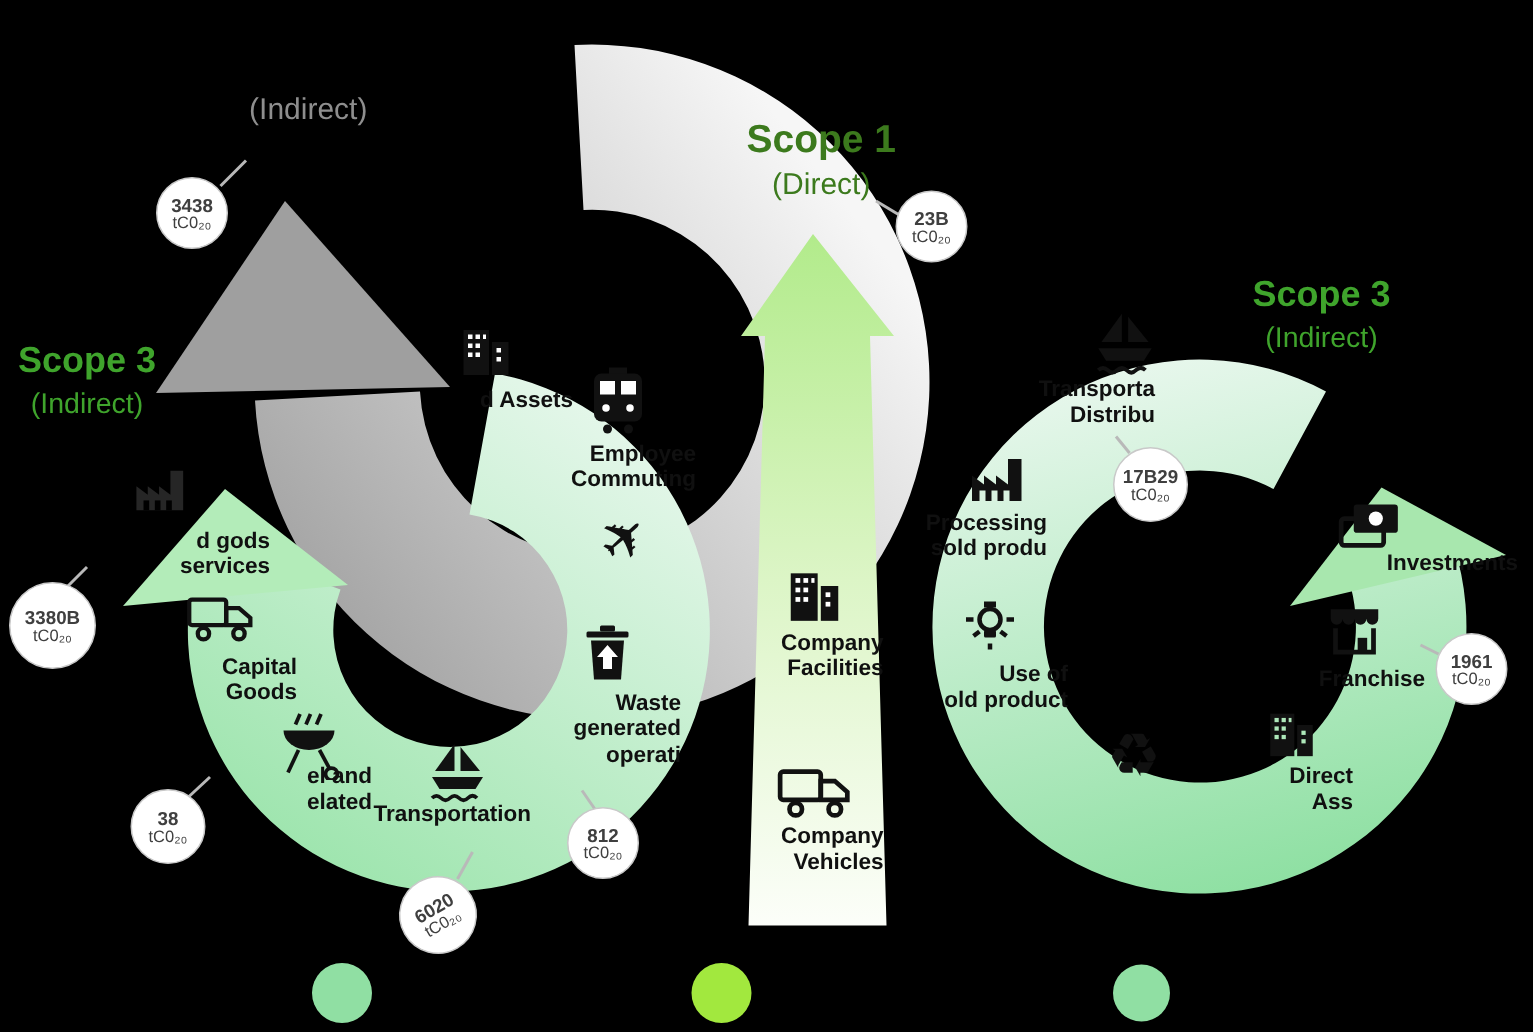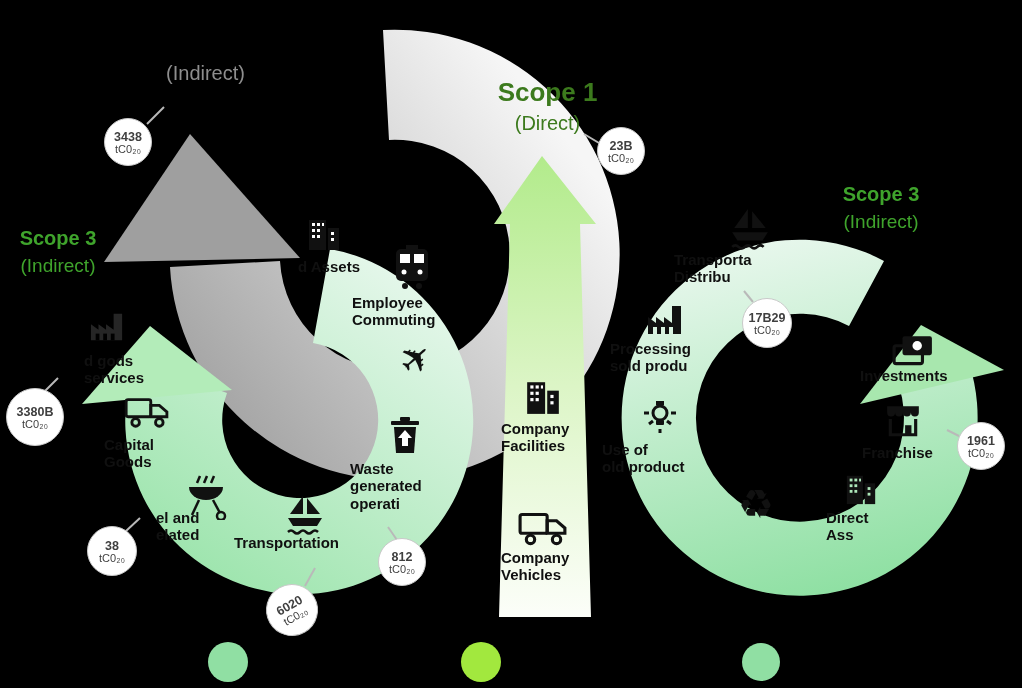--- a/index.html
+++ b/index.html
@@ -1,33 +1,33 @@
 <!DOCTYPE html>
 <html><head>
 <meta charset="utf-8">
 <style>
   html,body{margin:0;padding:0}
   body{width:1022px;height:688px;background:#000;position:relative;overflow:hidden;
        font-family:"Liberation Sans","DejaVu Sans",sans-serif}
   .stage{position:absolute;left:0;top:0;width:1022px;height:688px}
   svg.shapes{position:absolute;left:0;top:0}
-  .band-label{position:absolute;white-space:pre-line;text-align:left;
+  .band-label{position:absolute;white-space:pre-line;text-align:right;
               font-size:15px;font-weight:600;color:#101010;line-height:1.15}
   .icon{position:absolute;display:block}
   .glyph-icon{position:absolute;color:#111;line-height:1;font-family:"DejaVu Sans",sans-serif}
   .badge{position:absolute;background:#fff;border:1.5px solid #c9c9c9;border-radius:50%;
          display:flex;flex-direction:column;align-items:center;justify-content:center;
          color:#3f3f3f;box-sizing:border-box;text-align:center}
   .badge .val{font-size:12.5px;font-weight:600}
   .badge .unit{font-size:11px;margin-top:-1px}
   .badge.tilt{transform:rotate(-30deg)}
   .title-block{position:absolute;text-align:center}
   .title-main{font-size:26px;font-weight:700;line-height:1.05}
   .title-sub{font-size:20px;font-weight:400;margin-top:6px}
-  .title-block.small .title-main{font-size:20px}
+  .title-block.small .title-main{font-size:24px}
   .title-block.small .title-sub{font-size:19px}
   .t-grey{color:#8e8e8e}
   .t-green-dark{color:#3c7a1d}
   .t-green{color:#3fa42c}
   .dot{position:absolute;border-radius:50%}
 </style>
 </head>
 <body>
 
 <div class="stage">
@@ -279,21 +279,21 @@
 
   <div class="band-label" style="left:610px;top:340px;width:88px">Processing
 sold produ</div>
   <div class="band-label" style="left:674px;top:251px;width:96px">Transporta
 Distribu</div>
   <div class="band-label" style="left:602px;top:441px;width:110px">Use of
 old product</div>
   <div class="band-label" style="left:826px;top:509px;width:76px">Direct
 Ass</div>
   <div class="band-label" style="left:862px;top:444px;width:88px">Franchise</div>
-  <div class="band-label" style="left:860px;top:367px;width:120px">Investments</div>
+  <div class="band-label" style="left:892px;top:367px;width:120px">Investments</div>
 
   <div class="badge" style="left:104px;top:118px;width:48px;height:48px">
     <span class="val">3438</span>
     <span class="unit">tC0₂₀</span>
   </div>
   <div class="badge" style="left:597px;top:127px;width:48px;height:48px">
     <span class="val">23B</span>
     <span class="unit">tC0₂₀</span>
   </div>
   <div class="badge" style="left:6px;top:388px;width:58px;height:58px">

